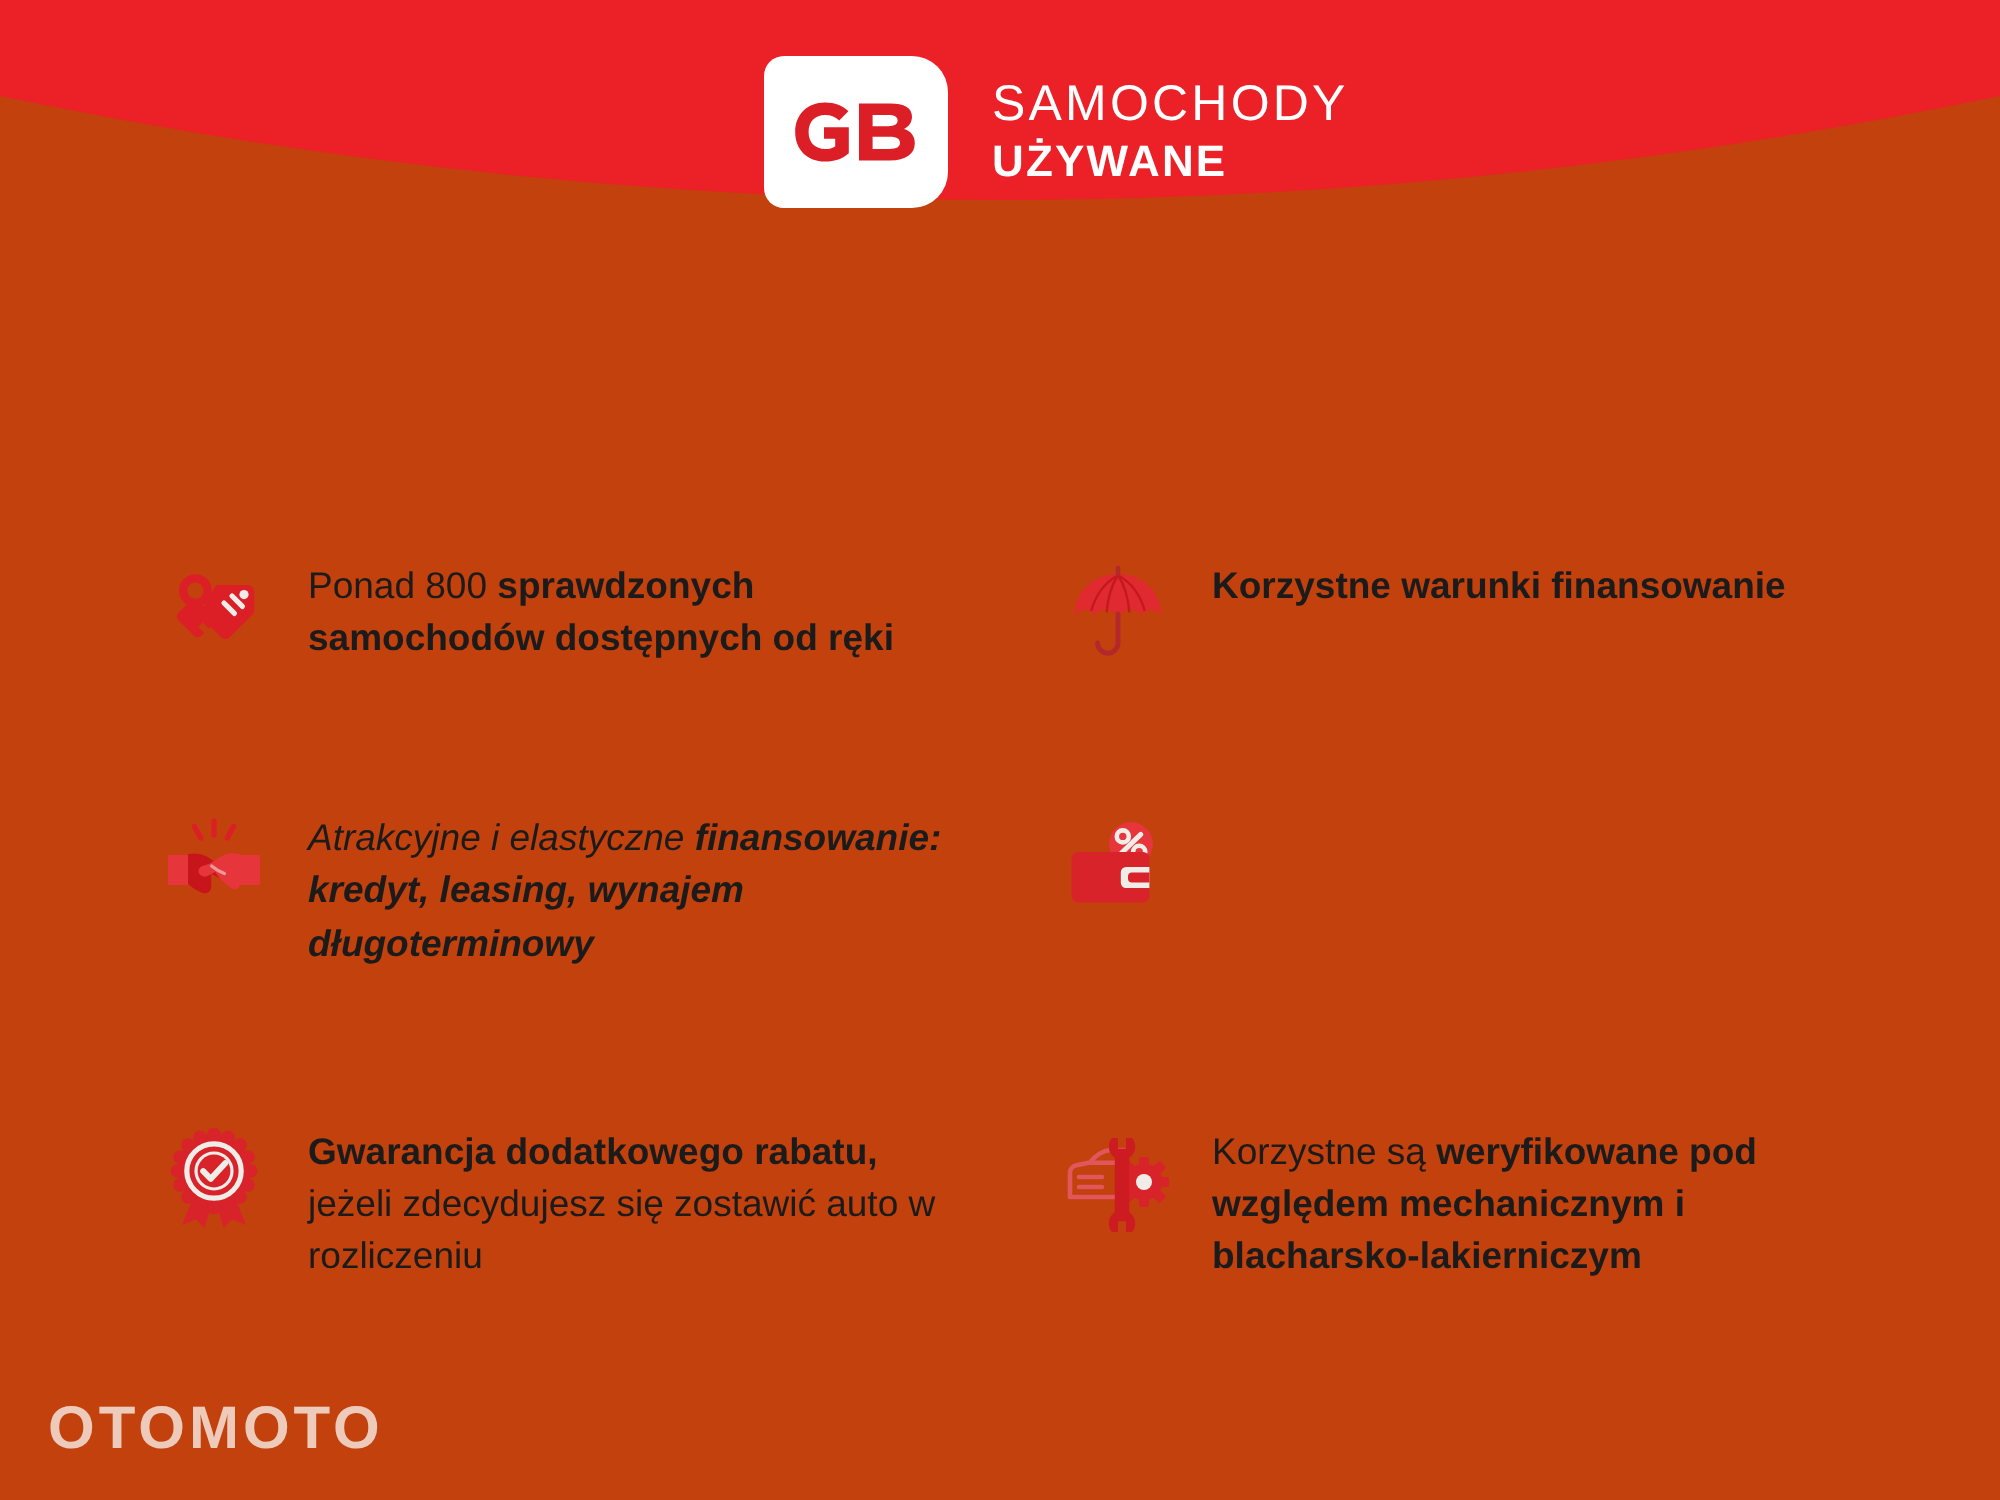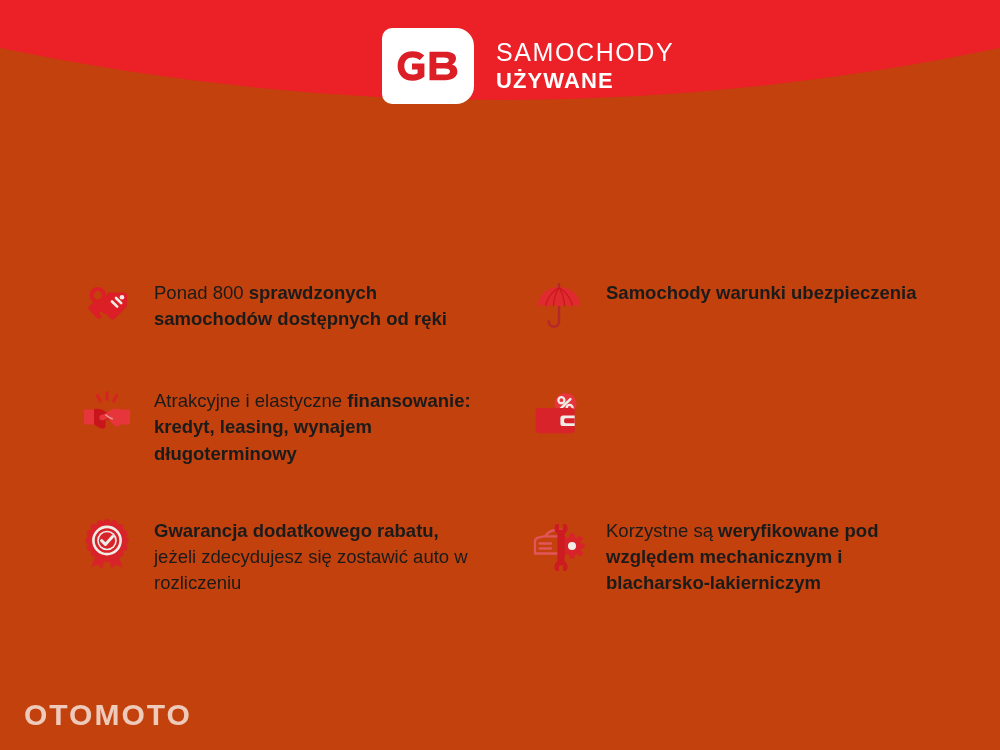--- a/index.html
+++ b/index.html
@@ -73,22 +73,22 @@
     line-height:1.42;
     color:#1B1B1B;
     padding-top:2px;
     max-width:330px;
   }
   .f-text b { font-weight:700; }
   .col-right .f-text { max-width:340px; }
 
   
   .row1 { margin-top:0; }
-  .row2 { margin-top:6px; }
-  .row3 { margin-top:5px; }
+  .row2 { margin-top:24px;font-style:italic; }
+  .row3 { margin-top:32px; }
 
   
   .watermark {
     position:absolute;
     left:24px; bottom:18px;
     font-size:30px;
     font-weight:700;
     letter-spacing:2px;
     color:#FFFFFF;
     opacity:0.72;
@@ -176,21 +176,21 @@
             <path d="M25,5.6 C18.0,9.5 13.5,16.5 11.6,23.5"></path>
             <path d="M25,5.6 C32.0,9.5 36.5,16.5 38.4,23.5"></path>
           </g>
 
           <path d="M25,25.0 L25,39.5 a5.1,5.1 0 0,1 -10.2,0" stroke="#B4272B" stroke-width="2.4" fill="none" stroke-linecap="round"></path>
 
           <path d="M25,5.2 L25,2.0" stroke="#B4272B" stroke-width="2.2" stroke-linecap="round"></path>
         </svg>
       </span>
       <div class="f-text">
-        <b>Samochody warunki ubezpieczenia</b><span></span>
+        <b>Korzystne warunki finansowanie</b><span></span>
       </div>
     </div>
 
     <div class="feature row2 col-left">
       <span class="f-icon">
         <svg width="52" height="52" viewBox="0 0 52 52" aria-hidden="true">
 
           <g stroke="#DC1F26" stroke-width="2.6" stroke-linecap="round">
             <line x1="26" y1="3.5" x2="26" y2="10.5"></line>
             <line x1="16.2" y1="6.2" x2="19.4" y2="12.0"></line>

